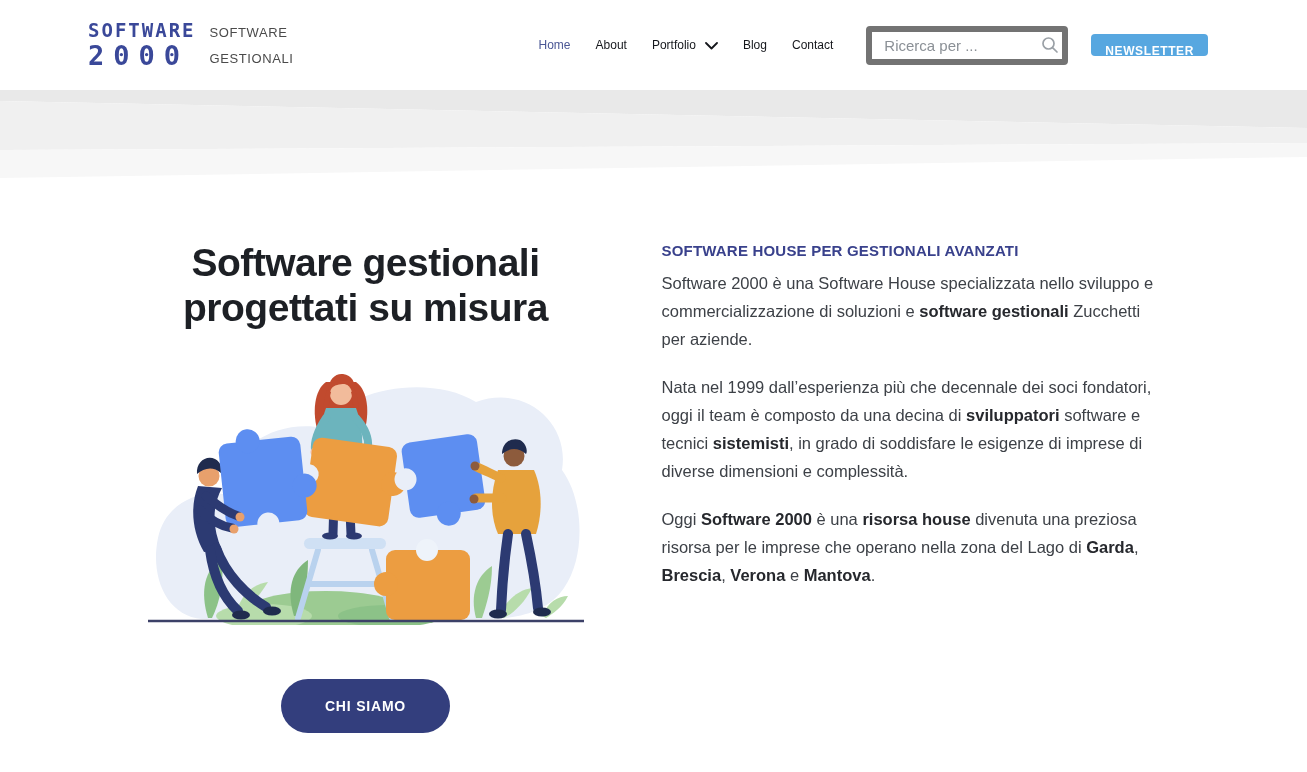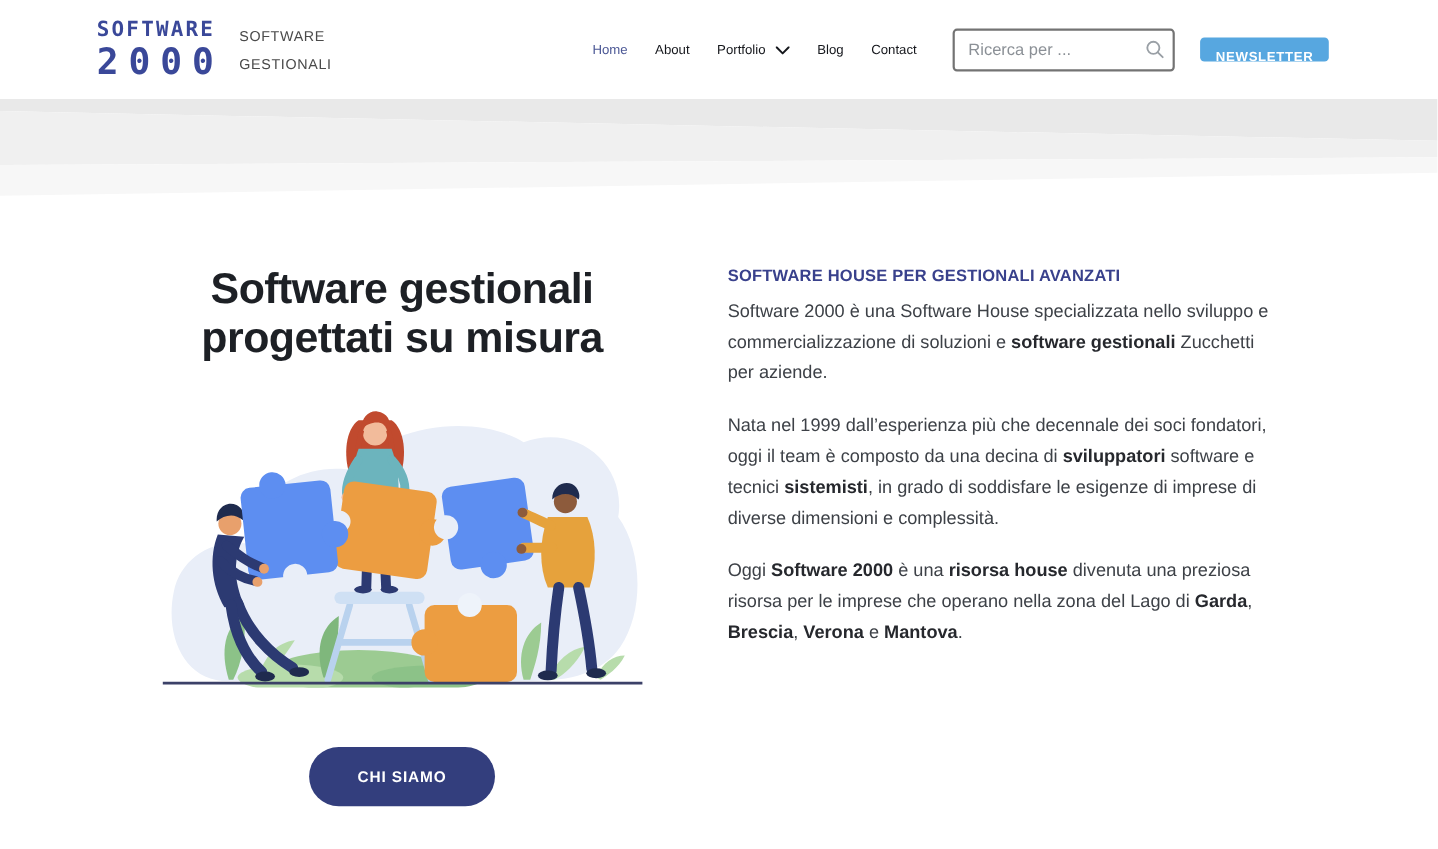--- a/index.html
+++ b/index.html
@@ -16,35 +16,35 @@
     height:90px; background:#fff;
     display:flex; align-items:center;
     padding:0 99px 0 88px;
   }
   .brand { display:flex; align-items:center; gap:14px; text-decoration:none; cursor:pointer; }
   .logo-mark {
     display:flex; flex-direction:column; line-height:1;
     color:#3a4899; font-family:"DejaVu Sans Mono", monospace; font-weight:bold;
   }
   .logo-top { font-size:19px; letter-spacing:2px; }
-  .logo-bottom { font-size:33px; letter-spacing:9px; margin-top:2px; }
+  .logo-bottom { font-size:27px; letter-spacing:9px; margin-top:2px; }
   .brand-tagline { display:flex; flex-direction:column; gap:11px; color:#4a4a4a; font-size:13px; letter-spacing:0.6px; }
 
   .nav { margin-left:auto; display:flex; align-items:center; gap:25px; }
   .nav-link {
     font-size:12px; color:#15171c; text-decoration:none; cursor:pointer;
     display:flex; align-items:center; gap:9px; white-space:nowrap;
   }
   .nav-link.active { color:#4b5795; }
   .chevron { margin-top:2px; }
 
   .search-box { position:relative; margin-left:33px; }
   .search-box input {
     width:202px; height:39px;
-    border:2px solid #737373; border-radius:4px;
+    border:6px solid #737373; border-radius:4px;
     padding:0 36px 0 12px; font-size:15px; color:#333;
     outline:none; font-family:inherit; background:#fff;
   }
   .search-box input::placeholder { color:#8b9096; }
   .search-icon-btn {
     position:absolute; right:9px; top:50%; transform:translateY(-50%);
     background:none; border:none; padding:0; cursor:pointer; line-height:0;
   }
   .newsletter-btn {
     margin-left:23px; height:22px; padding:10px 14px;

